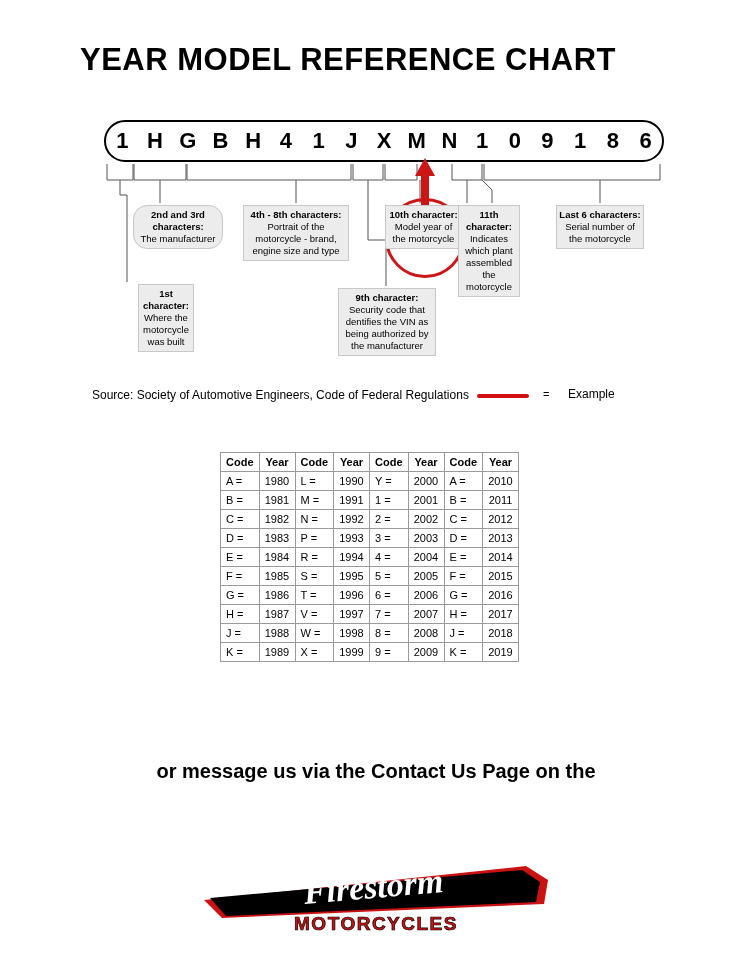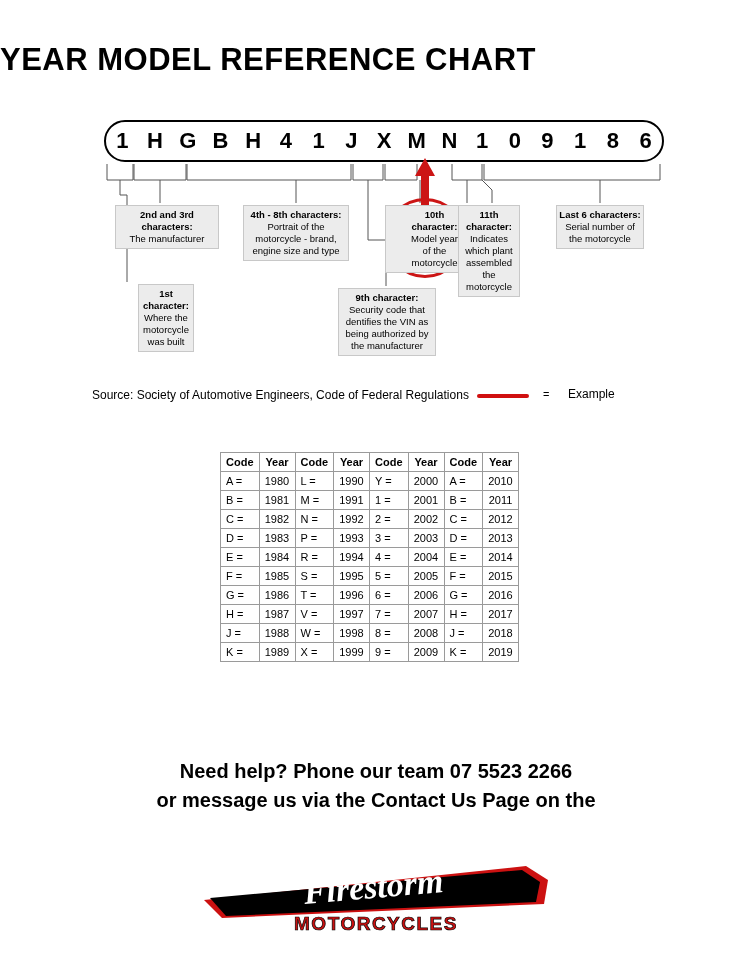--- a/index.html
+++ b/index.html
@@ -15,21 +15,21 @@
     color: #000;
     overflow: hidden;
   }
 
   
   .title {
     position: absolute;
     top: 42px;
     left: 0;
     width: 696px;
-    text-align: left;
+    text-align: center;
     font-size: 31px;
     font-weight: bold;
     letter-spacing: 0.5px;
   }
 
   
   .vin-strip {
     position: absolute;
     top: 120px;
     left: 104px;
@@ -66,24 +66,24 @@
     box-sizing: border-box;
     font-size: 9.5px;
     line-height: 12px;
     text-align: center;
     padding: 3px 2px;
     color: #000;
   }
   .callout b { font-weight: bold; }
 
   #callout-1  { left: 99px;  top: 284px; width: 56px; margin-left: 39px;  }
-  #callout-2  { left: 115px; top: 205px; width: 104px;  }
+  #callout-2  { left: 133px; top: 205px; width: 90px; border-radius: 14px;  }
   #callout-3  { left: 243px; top: 205px; width: 106px; }
   #callout-4  { left: 338px; top: 288px; width: 98px;  }
-  #callout-5  { left: 385px; top: 205px; width: 77px; padding-left: 24px;  }
+  #callout-5  { left: 385px; top: 205px; width: 77px;  }
   #callout-6  { left: 458px; top: 205px; width: 62px;  }
   #callout-7  { left: 556px; top: 205px; width: 88px;  }
 
   
   .source {
     position: absolute;
     left: 92px;
     top: 388px;
     font-size: 12px;
   }
@@ -386,21 +386,20 @@
       <td class="year">1999</td>
       <td class="code">9 =</td>
       <td class="year">2009</td>
       <td class="code">K =</td>
       <td class="year">2019</td>
     </tr>
   </tbody>
 </table>
 
 <div class="footer">
-  <div>Need help?  Phone our team 07 5523 2266</div>
   <div>or message us via the Contact Us Page on the</div>
 </div>
 
 <svg class="logo" viewBox="0 0 360 78">
   <g>
     <polygon points="8,40 330,6 352,20 348,44 26,58" fill="#cc1111"></polygon>
     <polygon points="14,38 326,10 344,22 340,42 30,56" fill="#000000"></polygon>
     <text x="178" y="38" text-anchor="middle" font-family="'Liberation Serif', serif" font-style="italic" font-weight="bold" font-size="34" fill="#ffffff" transform="rotate(-5 178 34)">Firestorm</text>
     <text x="180" y="70" text-anchor="middle" font-family="'Liberation Sans', sans-serif" font-weight="bold" font-size="19" letter-spacing="1.5" fill="#cc1111" stroke="#000000" stroke-width="0.7">MOTORCYCLES</text>
   </g>

